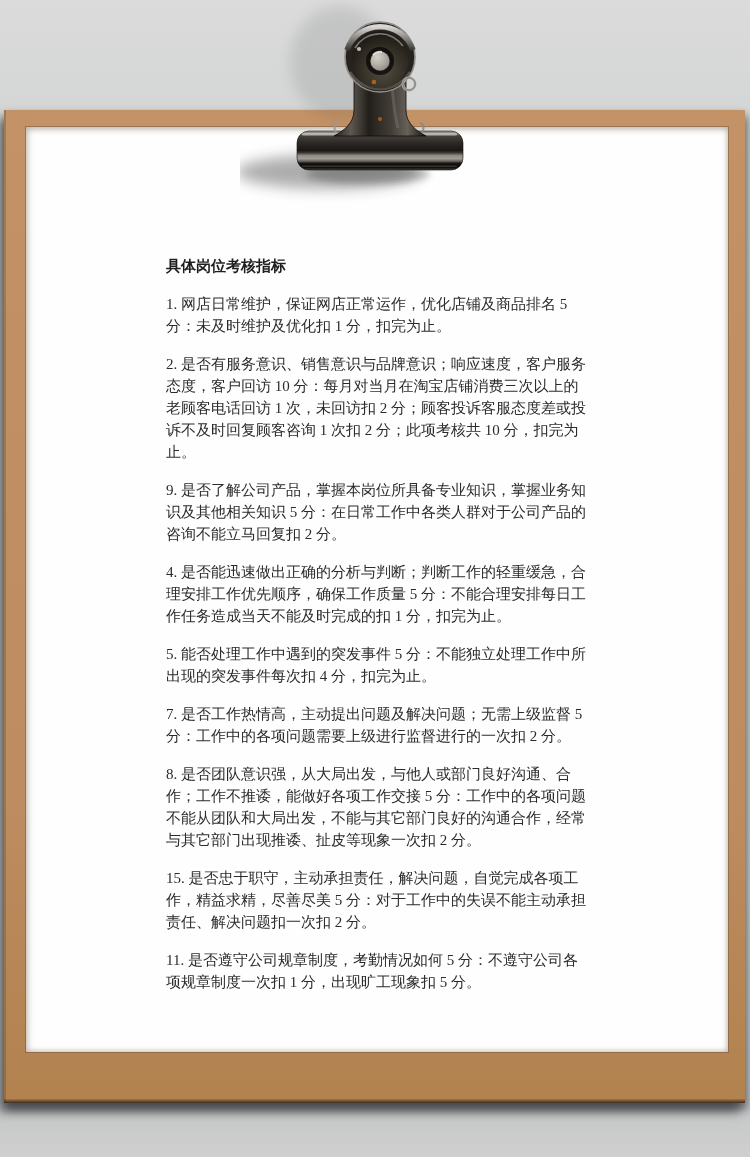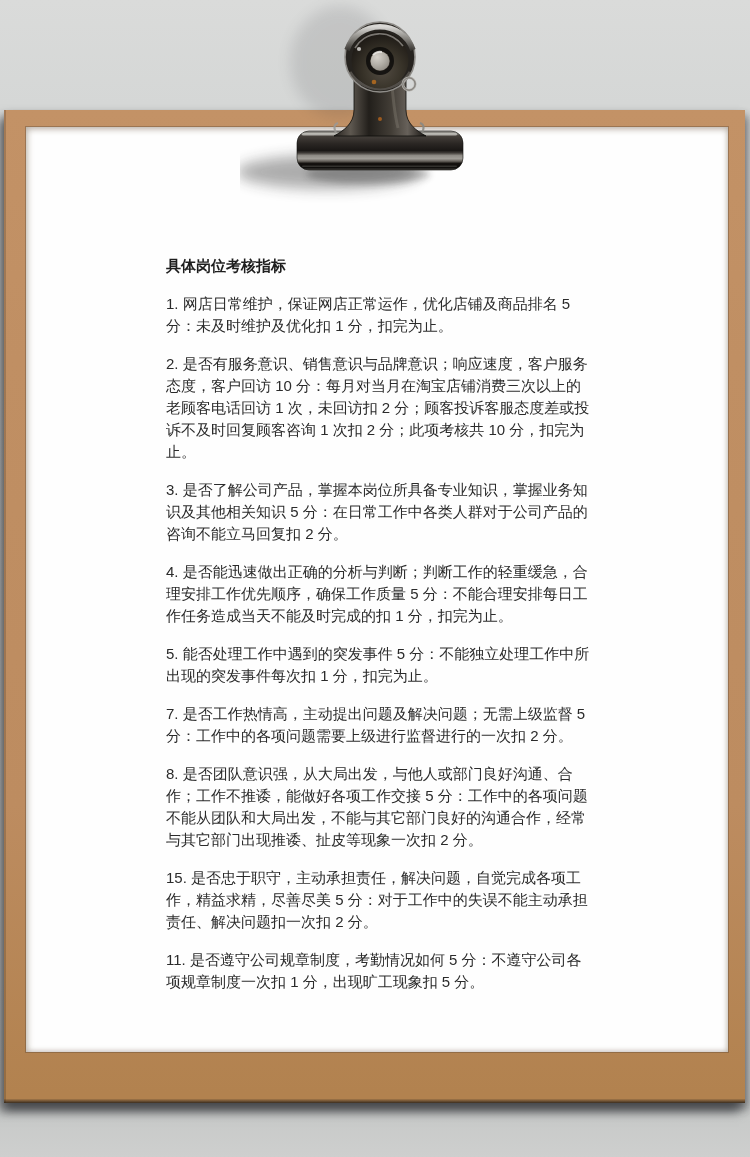--- a/index.html
+++ b/index.html
@@ -38,20 +38,21 @@
       inset -3px 0 4px rgba(90,68,46,0.10),
       inset 0 -3px 4px rgba(90,68,46,0.12);
   }
   .content {
     position: absolute;
     left: 140px; top: 128px;
     width: 424px;
     color: #2b2b2b;
     font-size: 15px;
     line-height: 22px;
+    font-family: Liberation Serif, serif;
   }
   .doc-title {
     font-size: 15px;
     font-weight: 700;
     color: #1e1e1e;
     margin: 0 0 14px 0;
   }
   .doc-p { margin: 16px 0 6px 0; }
   .clip { position: absolute; left: 240px; top: 0; width: 260px; height: 212px; z-index: 5; }
 </style>
@@ -60,23 +61,23 @@
 
 <div class="scene">
 
   <div class="board"></div>
 
   <div class="paper">
     <div class="content">
       <div class="doc-title">具体岗位考核指标</div>
       <p class="doc-p">1. 网店日常维护，保证网店正常运作，优化店铺及商品排名 5 分：未及时维护及优化扣 1 分，扣完为止。</p>
       <p class="doc-p">2. 是否有服务意识、销售意识与品牌意识；响应速度，客户服务态度，客户回访 10 分：每月对当月在淘宝店铺消费三次以上的老顾客电话回访 1 次，未回访扣 2 分；顾客投诉客服态度差或投诉不及时回复顾客咨询 1 次扣 2 分；此项考核共 10 分，扣完为止。</p>
-      <p class="doc-p">3. 是否了解公司产品，掌握本岗位所具备专业知识，掌握业务知识及其他相关知识 5 分：在日常工作中各类人群对于公司产品的咨询不能立马回复扣 2 分。</p>
+      <p class="doc-p">9. 是否了解公司产品，掌握本岗位所具备专业知识，掌握业务知识及其他相关知识 5 分：在日常工作中各类人群对于公司产品的咨询不能立马回复扣 2 分。</p>
       <p class="doc-p">4. 是否能迅速做出正确的分析与判断；判断工作的轻重缓急，合理安排工作优先顺序，确保工作质量 5 分：不能合理安排每日工作任务造成当天不能及时完成的扣 1 分，扣完为止。</p>
-      <p class="doc-p">5. 能否处理工作中遇到的突发事件 5 分：不能独立处理工作中所出现的突发事件每次扣 1 分，扣完为止。</p>
+      <p class="doc-p">5. 能否处理工作中遇到的突发事件 5 分：不能独立处理工作中所出现的突发事件每次扣 4 分，扣完为止。</p>
       <p class="doc-p">7. 是否工作热情高，主动提出问题及解决问题；无需上级监督 5 分：工作中的各项问题需要上级进行监督进行的一次扣 2 分。</p>
       <p class="doc-p">8. 是否团队意识强，从大局出发，与他人或部门良好沟通、合作；工作不推诿，能做好各项工作交接 5 分：工作中的各项问题不能从团队和大局出发，不能与其它部门良好的沟通合作，经常与其它部门出现推诿、扯皮等现象一次扣 2 分。</p>
       <p class="doc-p">15. 是否忠于职守，主动承担责任，解决问题，自觉完成各项工作，精益求精，尽善尽美 5 分：对于工作中的失误不能主动承担责任、解决问题扣一次扣 2 分。</p>
       <p class="doc-p">11. 是否遵守公司规章制度，考勤情况如何 5 分：不遵守公司各项规章制度一次扣 1 分，出现旷工现象扣 5 分。</p>
     </div>
   </div>
 
   <svg class="clip" viewBox="0 0 260 212" xmlns="http://www.w3.org/2000/svg">
     <defs>
       <filter id="blurBig" x="-60%" y="-60%" width="220%" height="220%">

